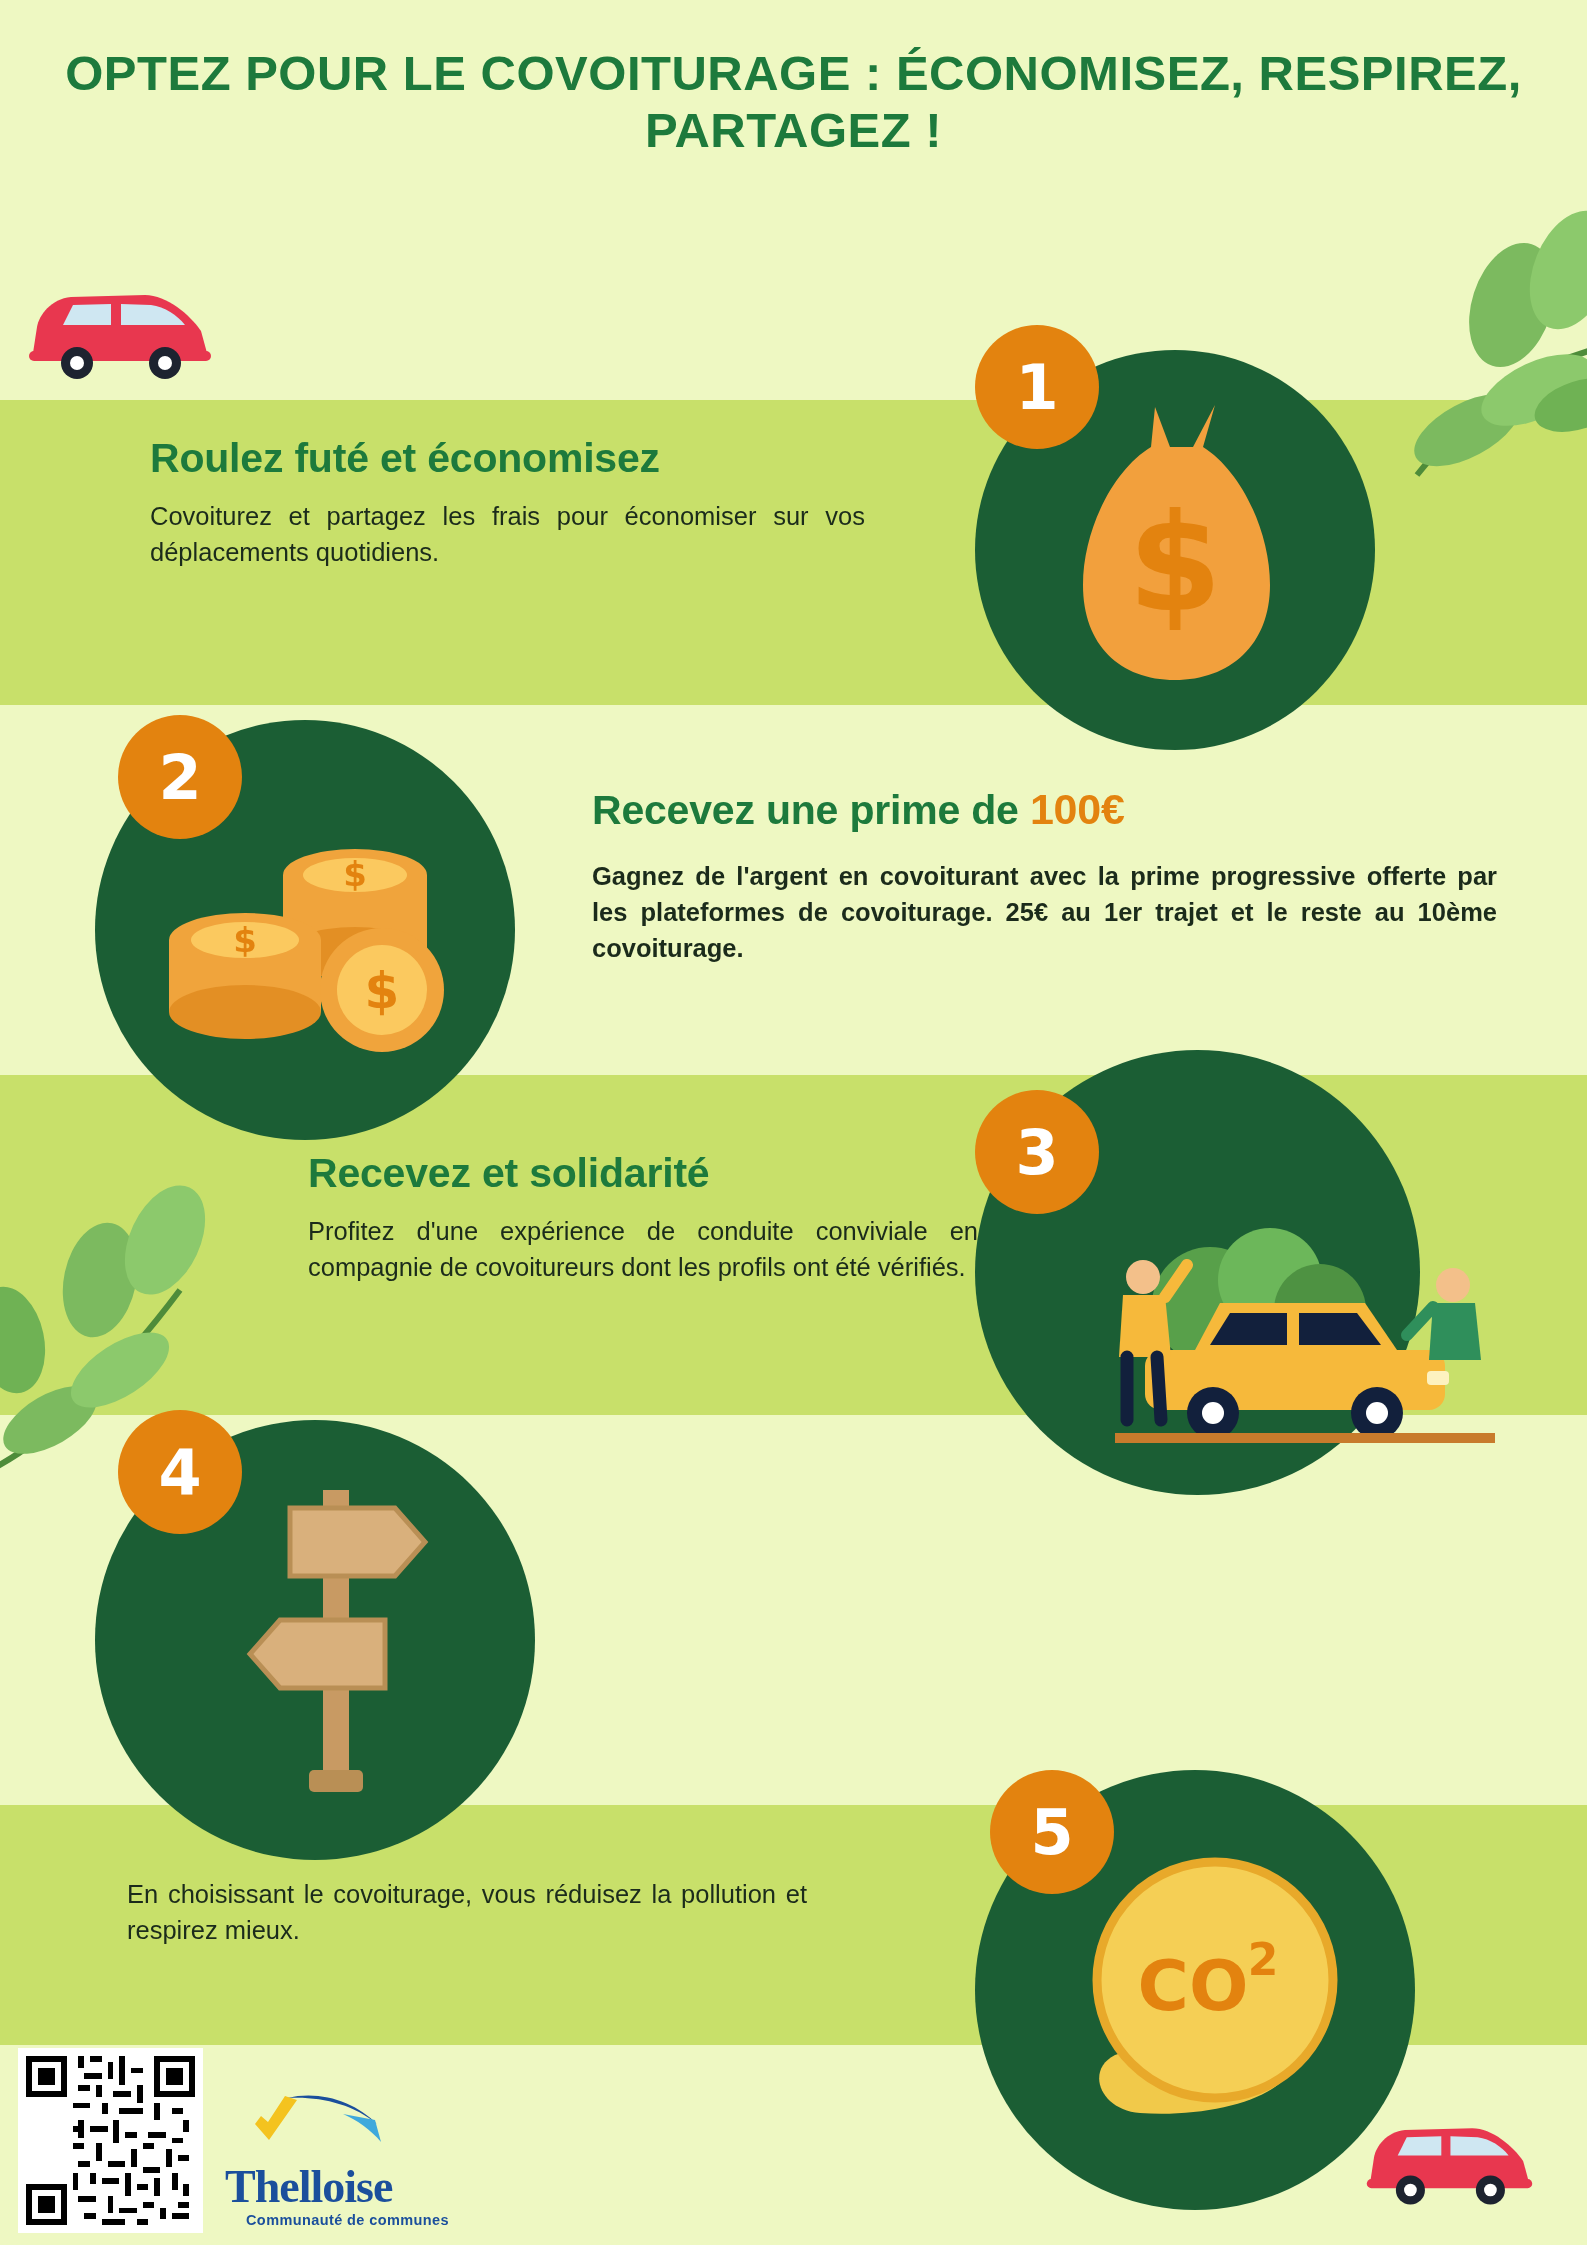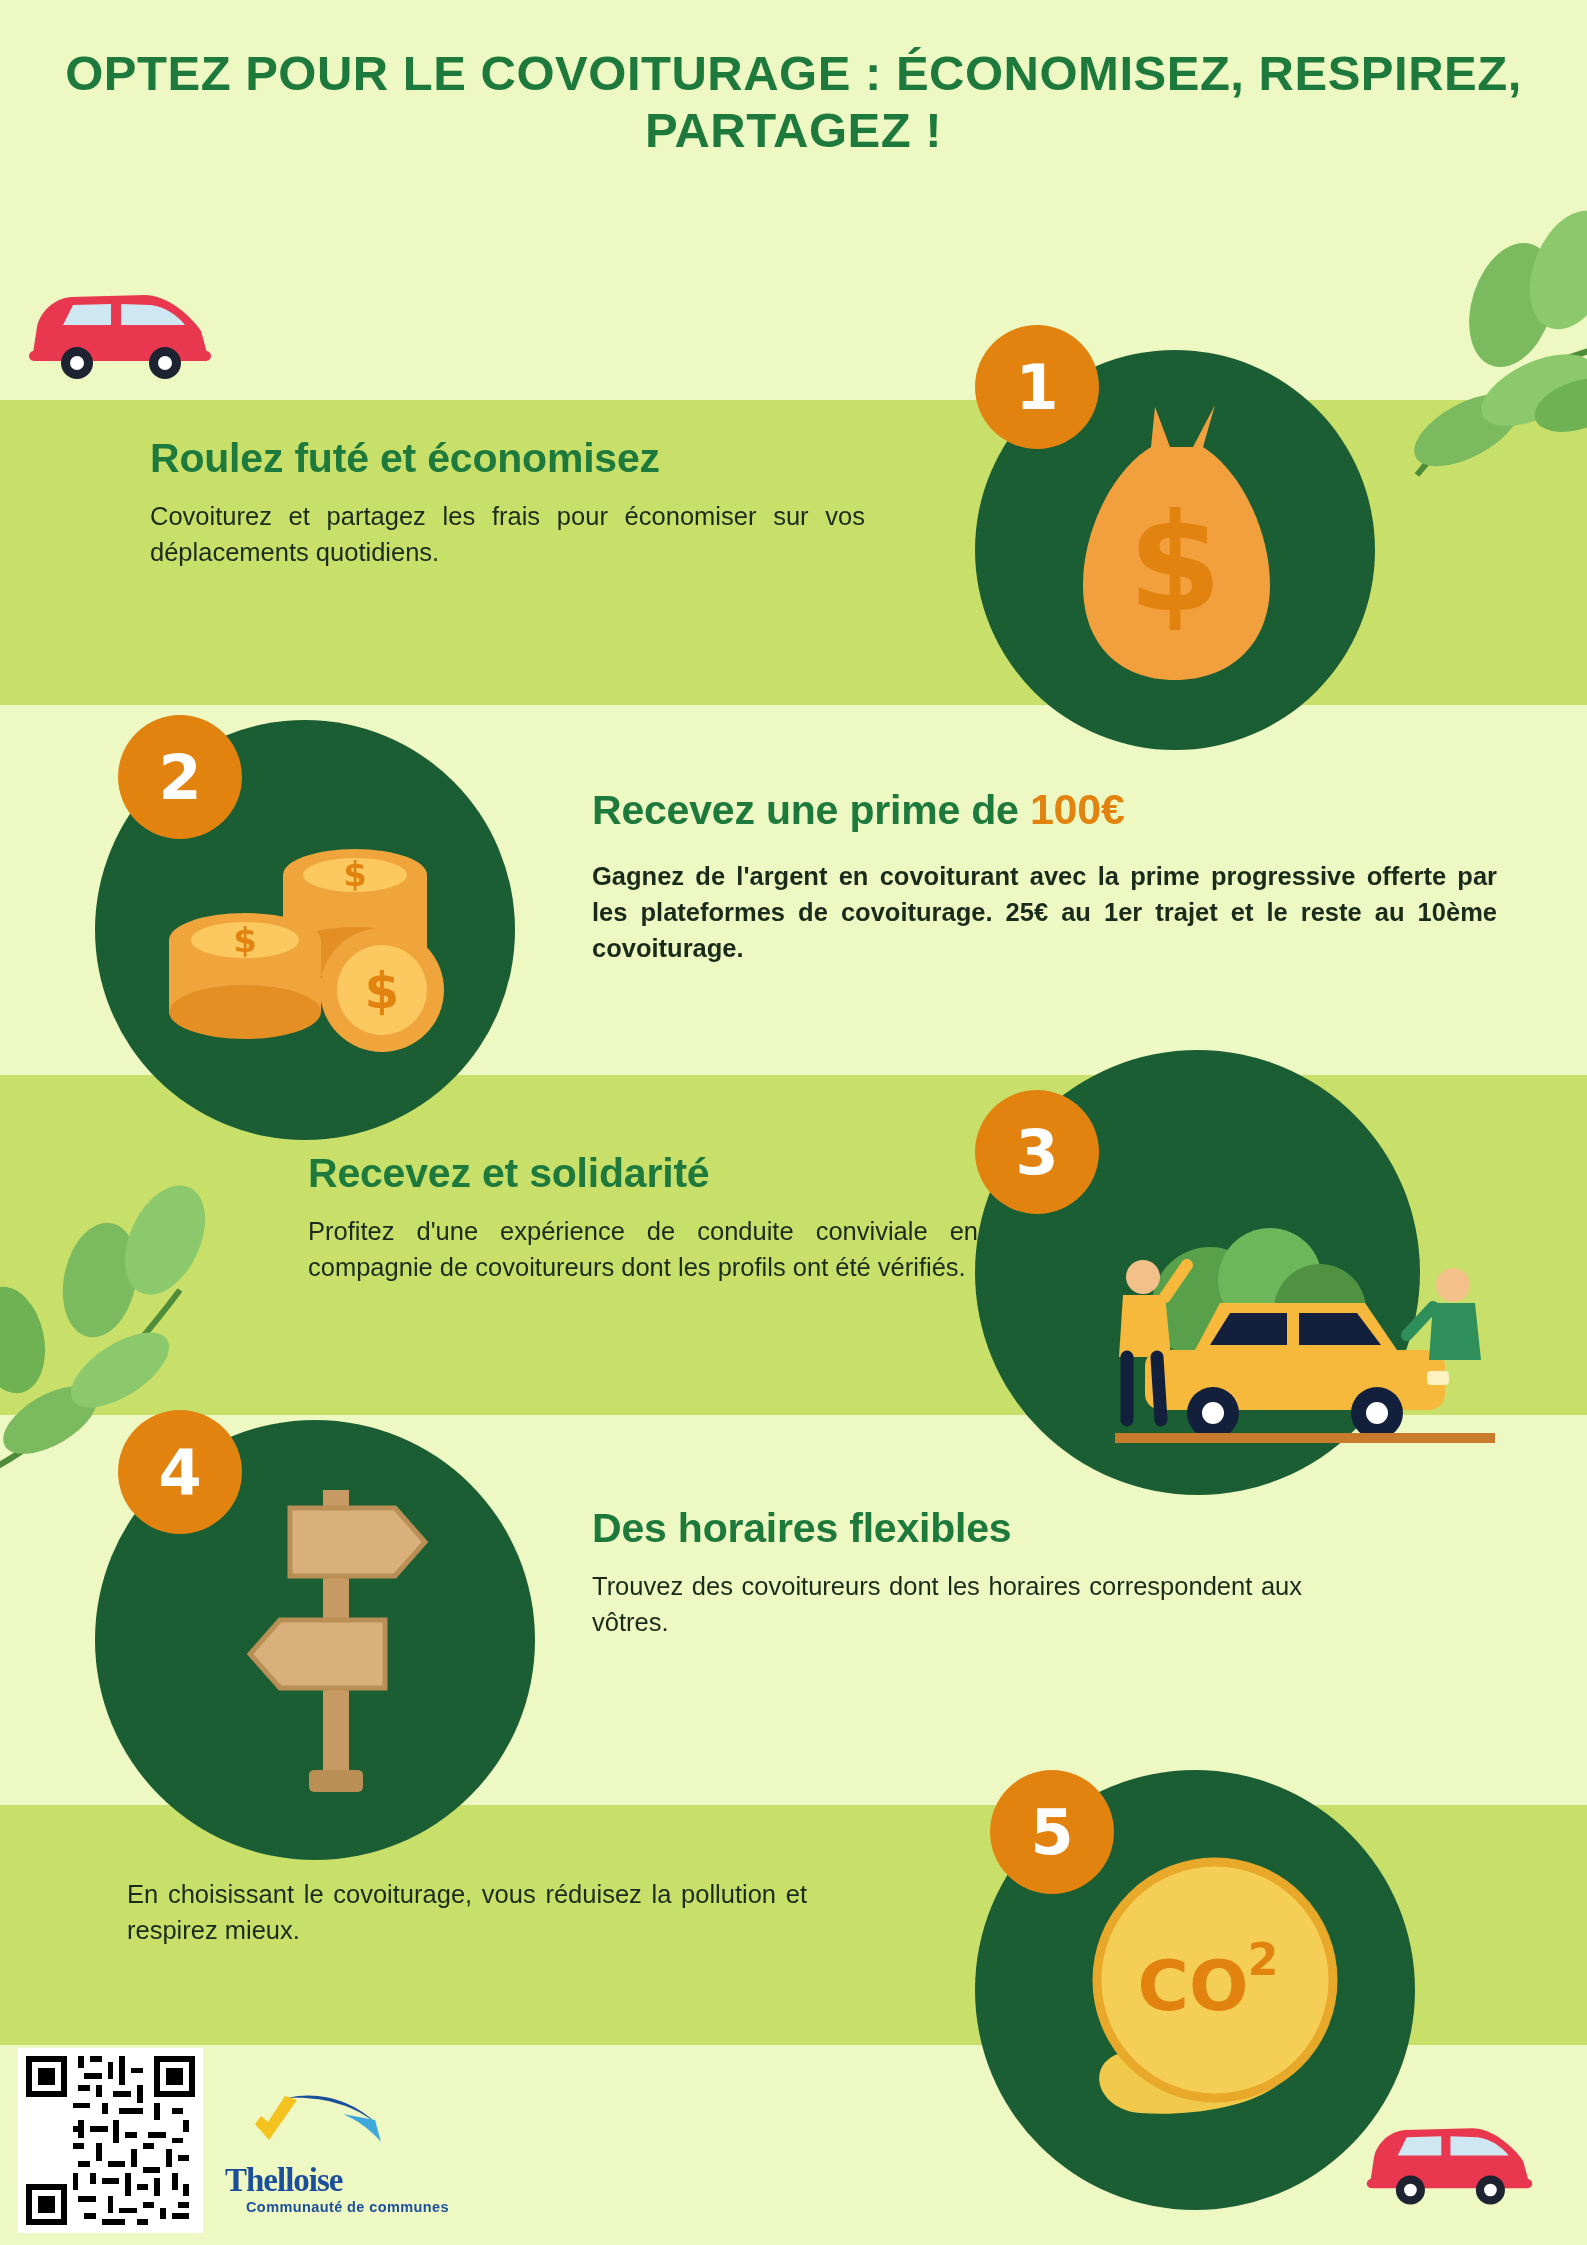--- a/index.html
+++ b/index.html
@@ -79,21 +79,21 @@
   .qr {
     position: absolute; left: 18px; bottom: 12px;
     width: 185px; height: 185px; background: #fff;
     padding: 8px; z-index: 8;
   }
   .logo {
     position: absolute; left: 225px; bottom: 20px;
     width: 245px; height: 135px; z-index: 8;
   }
   .logo-name {
-    color: #1b4f9c; font-size: 33px; font-weight: bold;
+    color: #1b4f9c; font-size: 46px; font-weight: bold;
     font-family: "Liberation Serif", serif;
     letter-spacing: -1px; line-height: 1;
   }
   .logo-sub {
     color: #1b4f9c; font-size: 14.5px; font-weight: bold;
     letter-spacing: 0.4px; margin-top: 2px; text-align: center;
   }
 </style>
 </head>
 <body>
@@ -219,24 +219,20 @@
   </div>
 
   <div class="circle" style="top:1420px; left:95px; width:440px; height:440px;"></div>
   <svg style="position:absolute; top:1470px; left:235px; width:200px; height:330px; z-index:4;" viewBox="0 0 200 330">
     <rect x="88" y="20" width="26" height="300" fill="#c89a63"></rect>
     <path d="M55 38 L160 38 L190 72 L160 106 L55 106 Z" fill="#d9b07c" stroke="#b98f55" stroke-width="5"></path>
     <path d="M150 150 L45 150 L15 184 L45 218 L150 218 Z" fill="#d9b07c" stroke="#b98f55" stroke-width="5"></path>
     <rect x="74" y="300" width="54" height="22" rx="5" fill="#b98f55"></rect>
   </svg>
   <div class="badge" style="top:1410px; left:118px;">4</div>
-  <div class="block" style="top:1505px; left:592px; width:760px;">
-    <div class="head">Des horaires flexibles</div>
-    <div class="body" style="width:710px;">Trouvez des covoitureurs dont les horaires correspondent aux vôtres.</div>
-  </div>
 
   <div class="circle" style="top:1770px; left:975px; width:440px; height:440px;"></div>
   <svg style="position:absolute; top:1855px; left:1065px; width:300px; height:300px; z-index:4;" viewBox="0 0 300 300">
     <path d="M50 200 C20 215 35 255 75 258 C130 262 190 250 215 228 C180 200 100 180 50 200 Z" fill="#f1c94a"></path>
     <circle cx="150" cy="125" r="118" fill="#f5cf55" stroke="#e8a92a" stroke-width="9"></circle>
     <text x="128" y="155" font-size="70" font-weight="bold" fill="#e3830f" text-anchor="middle" font-family="DejaVu Sans, sans-serif">CO</text>
     <text x="198" y="120" font-size="44" font-weight="bold" fill="#e3830f" text-anchor="middle" font-family="DejaVu Sans, sans-serif">2</text>
   </svg>
   <div class="badge" style="top:1770px; left:990px;">5</div>
   <div class="block" style="top:1860px; left:35px; width:980px;">

